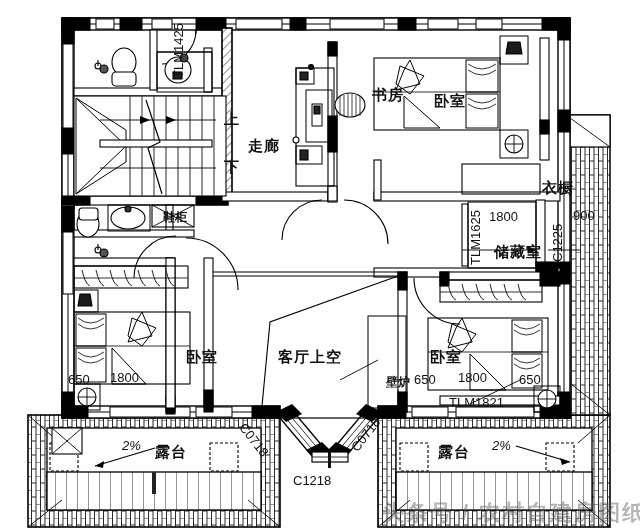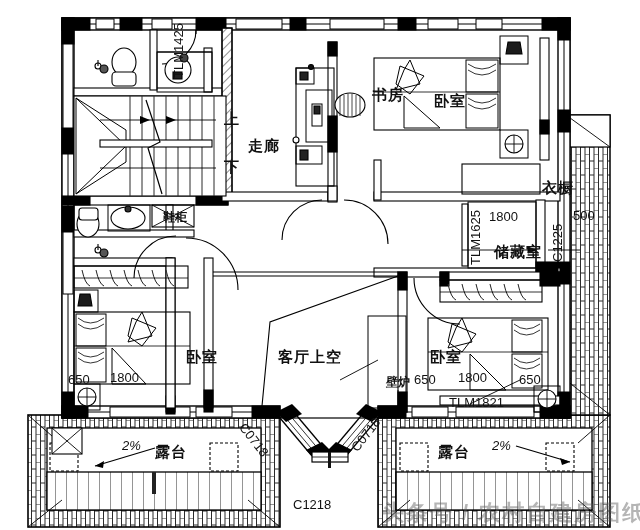--- a/index.html
+++ b/index.html
@@ -448,28 +448,28 @@
   <div class="lbl room-label" style="left:224px;top:110px">上</div>
   <div class="lbl room-label" style="left:224px;top:158px">下</div>
 
   <div class="lbl dim" style="left:122px;top:438px;font-style:italic">2%</div>
   <div class="lbl dim" style="left:492px;top:438px;font-style:italic">2%</div>
 
   <div class="lbl dim vert" style="left:171px;top:78px">TLM1425</div>
   <div class="lbl dim vert" style="left:468px;top:265px">TLM1625</div>
   <div class="lbl dim" style="left:489px;top:209px">1800</div>
   <div class="lbl dim vert" style="left:550px;top:262px">C1225</div>
-  <div class="lbl dim" style="left:573px;top:208px">500</div>
+  <div class="lbl dim" style="left:573px;top:208px">900</div>
   <div class="lbl dim" style="left:68px;top:372px">650</div>
   <div class="lbl dim" style="left:110px;top:370px">1800</div>
   <div class="lbl dim" style="left:414px;top:372px">650</div>
   <div class="lbl dim" style="left:458px;top:370px">1800</div>
   <div class="lbl dim" style="left:519px;top:372px">650</div>
   <div class="lbl dim" style="left:449px;top:395px">TLM1821</div>
   <div class="lbl dim" style="left:248px;top:420px;transform:rotate(52deg);transform-origin:0 0">C0718</div>
   <div class="lbl dim" style="left:348px;top:445px;transform:rotate(-52deg);transform-origin:0 0">C0718</div>
-  <div class="lbl dim" style="left:293px;top:497px">C1218</div>
+  <div class="lbl dim" style="left:293px;top:473px">C1218</div>
 
   <div class="lbl tiny" style="left:163px;top:209px">鞋柜</div>
   <div class="lbl tiny" style="left:386px;top:374px">壁炉</div>
 
   <div class="watermark" style="left:382px;top:498px">头条号 / 农村自建房图纸</div>
 </div>
 
 </body></html>

